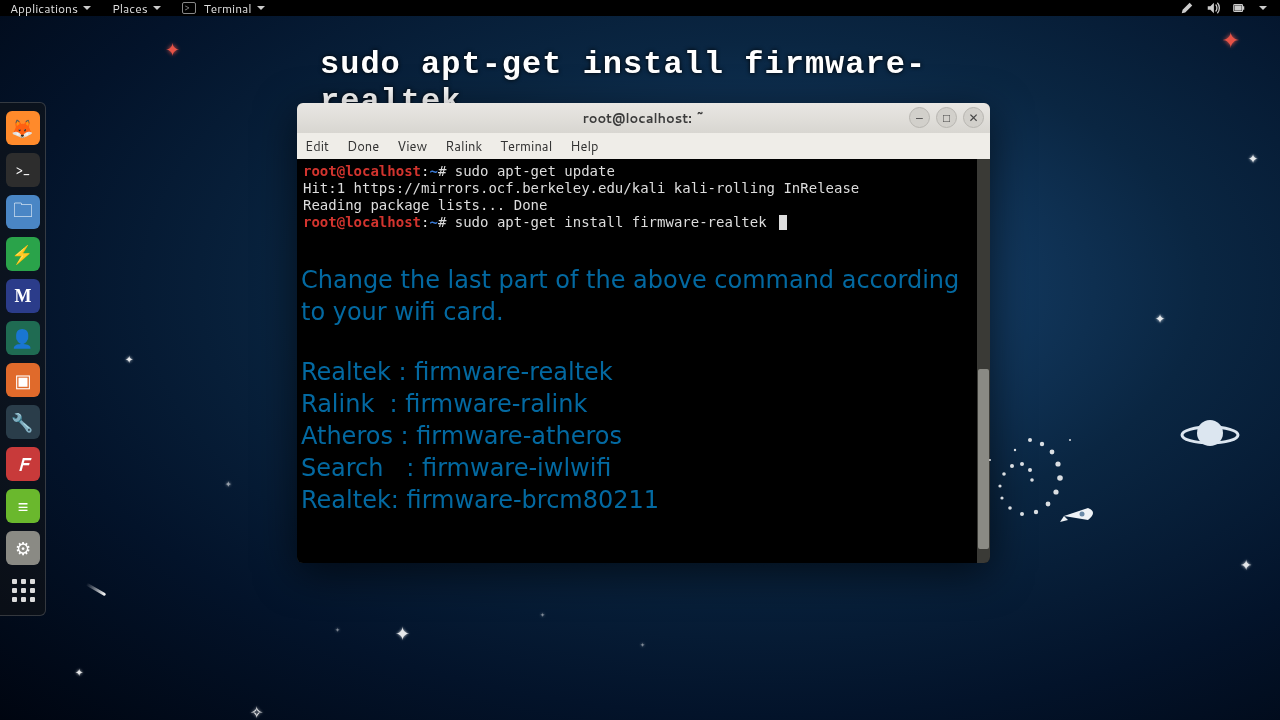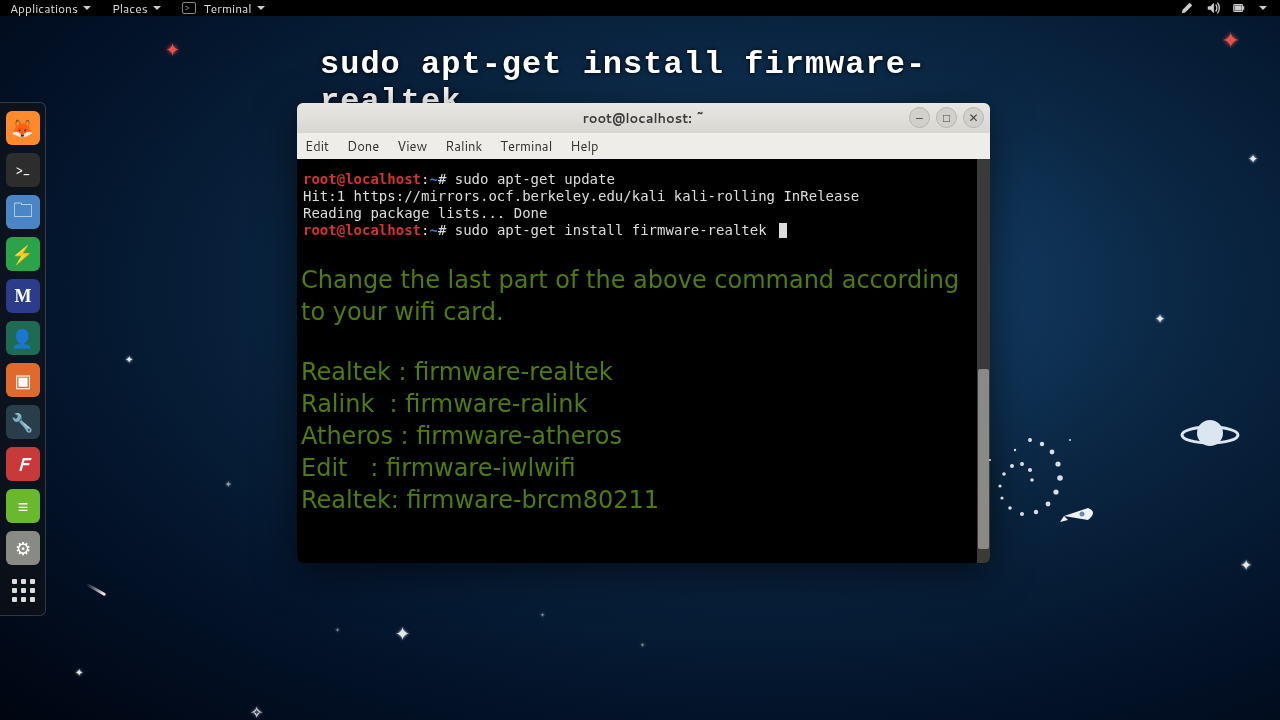--- a/index.html
+++ b/index.html
@@ -56,28 +56,28 @@
     display:flex; align-items:center; color:#3b3b3b;
     position:relative;
   }
   .titlebar .ttl{flex:1;text-align:center;font-size:13px;font-weight:600}
   .winbtns{position:absolute;right:6px;top:4px;display:flex;gap:6px}
   .wbtn{width:21px;height:21px;border-radius:50%;background:#d2d0cb;border:1px solid #b7b5b0;display:flex;align-items:center;justify-content:center;font-size:12px;color:#444;cursor:pointer}
   .wbtn.close{background:#d2d0cb}
   .menubar{height:26px;background:#efede8;display:flex;align-items:center;padding:0 8px;gap:18px;font-size:13px;color:#333}
   .menubar span{cursor:pointer}
   .termbody{flex:1;background:#000;position:relative;display:flex}
-  .termtext{flex:1;padding:12px 6px;font-family:"DejaVu Sans Mono","Courier New",monospace;font-size:14px;line-height:17px;color:#ddd;white-space:pre}
+  .termtext{flex:1;padding:4px 6px;font-family:"DejaVu Sans Mono","Courier New",monospace;font-size:14px;line-height:17px;color:#ddd;white-space:pre}
   .prompt-user{color:#d2342e;font-weight:bold}
   .prompt-path{color:#3b7bd6;font-weight:bold}
   .cursor{display:inline-block;width:8px;height:15px;background:#ddd;vertical-align:text-bottom;margin-left:4px}
   .overlay{
     position:absolute;left:2px;right:14px;top:105px;bottom:7px;
     font-family:"Segoe UI","DejaVu Sans",sans-serif;
-    color:#4d7c0f;font-size:24px;line-height:32px;padding:0 4px 0 2px;
+    color:#0369a1;font-size:24px;line-height:32px;padding:0 4px 0 2px;
   }
   .overlay p{margin-bottom:28px}
   .overlay .fw{white-space:pre}
   .vscroll{width:13px;background:#3a3a36;position:relative}
   .vscroll .thumb{position:absolute;left:1px;right:1px;top:210px;height:180px;background:#8a8a84;border-radius:2px}
 
   
   .star{position:absolute;color:#fff;font-size:18px;opacity:.9;text-shadow:0 0 3px #fff}
   .star.r{color:#ff5a4a;text-shadow:0 0 4px #ff5a4a}
   .comet{position:absolute;width:22px;height:3px;background:linear-gradient(90deg,transparent,#fff);border-radius:2px}
@@ -206,21 +206,21 @@
   <div class="termbody">
     <div class="termtext"><span class="prompt-user">root@localhost</span><span>:</span><span class="prompt-path">~</span><span># </span><span>sudo apt-get update</span>
 <span>Hit:1 https://mirrors.ocf.berkeley.edu/kali kali-rolling InRelease</span>
 <span>Reading package lists... Done</span>
 <span class="prompt-user">root@localhost</span><span>:</span><span class="prompt-path">~</span><span># </span><span>sudo apt-get install firmware-realtek </span><span class="cursor"></span></div>
     <div class="overlay">
       <p>Change the last part of the above command according to your wifi card.</p>
       <div class="fw">Realtek : firmware-realtek</div>
       <div class="fw">Ralink  : firmware-ralink</div>
       <div class="fw">Atheros : firmware-atheros</div>
-      <div class="fw">Edit   : firmware-iwlwifi</div>
+      <div class="fw">Search   : firmware-iwlwifi</div>
       <div class="fw">Realtek: firmware-brcm80211</div>
     </div>
     <div class="vscroll">
       <div class="thumb"></div>
     </div>
   </div>
 </div>
 
 <div class="star r" style="left:165px;top:36px">✦</div>
 <div class="star r" style="right:40px;top:24px;font-size:22px">✦</div>

